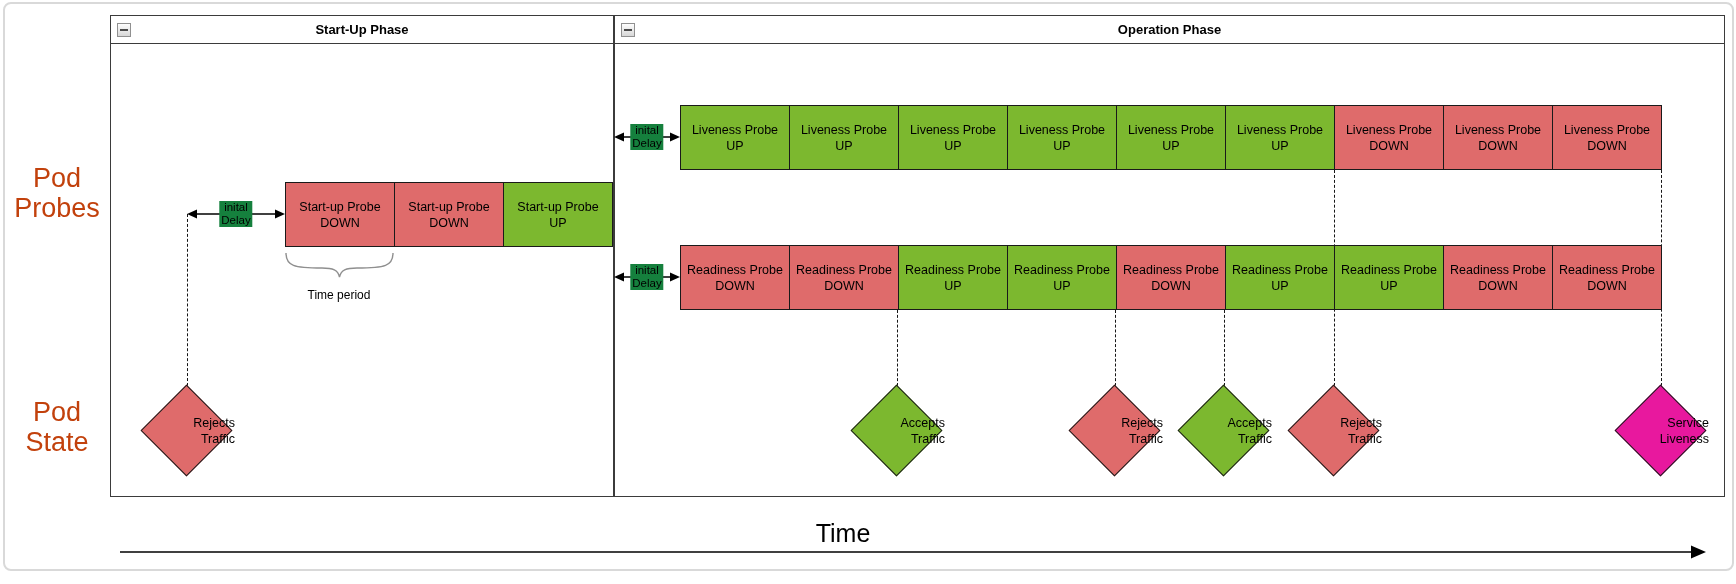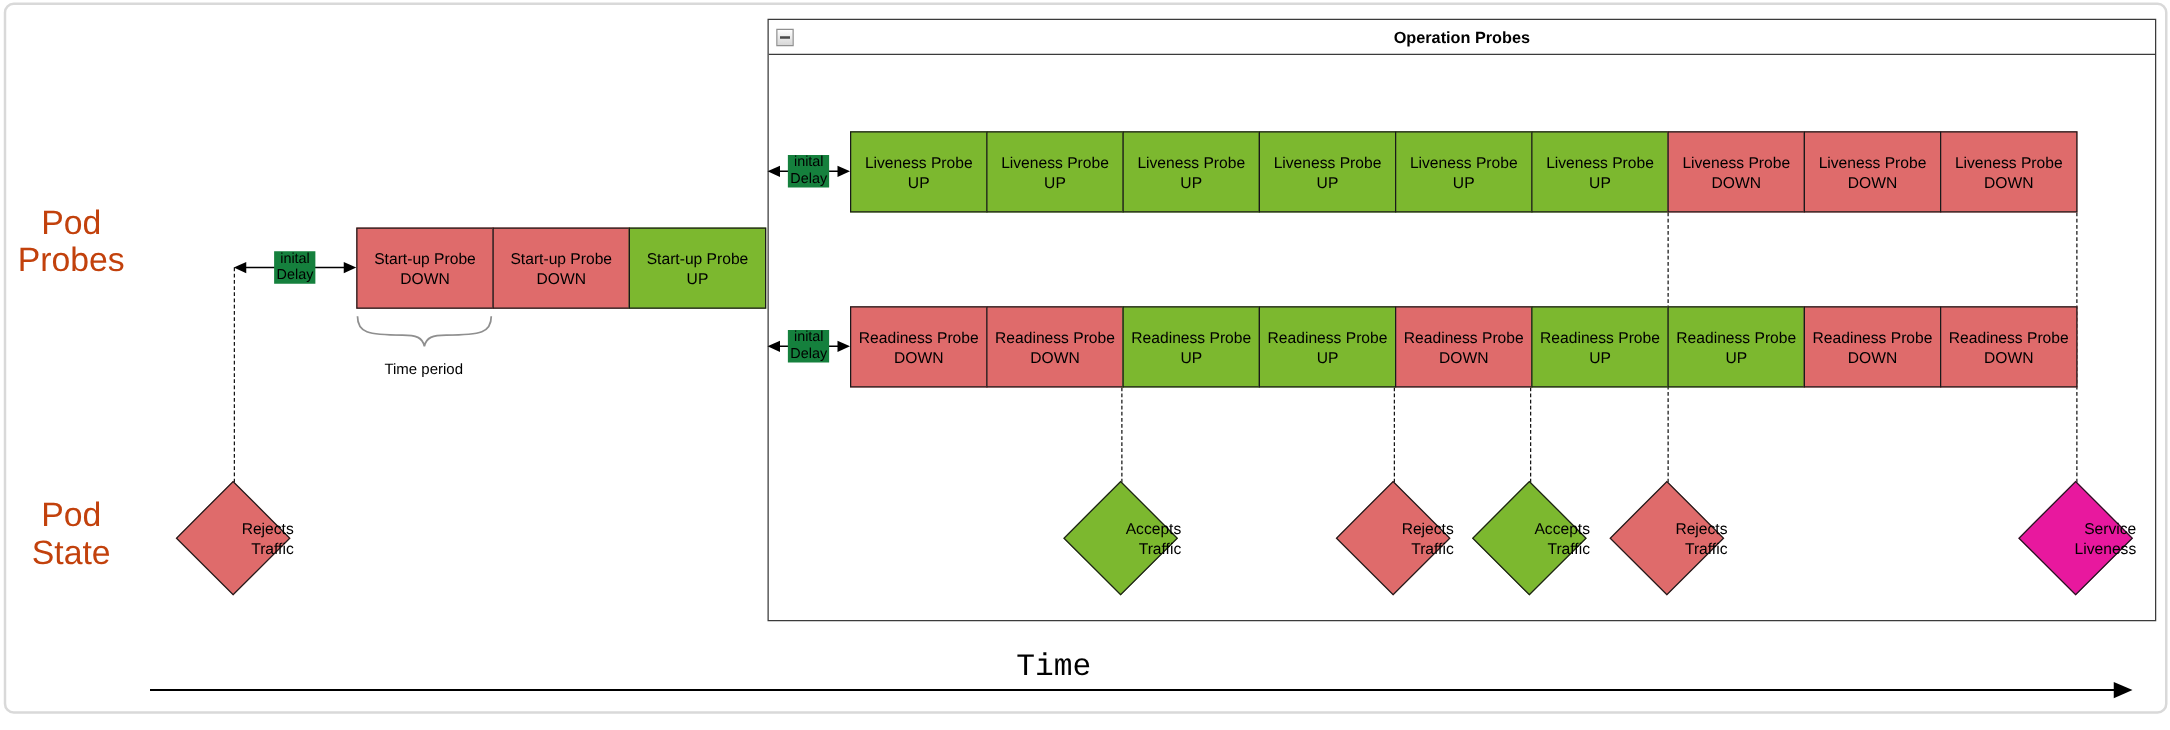--- a/index.html
+++ b/index.html
@@ -131,38 +131,44 @@
     <line x1="623" y1="277" x2="671" y2="277" stroke="#000" stroke-width="1.3"></line>
     <polygon points="614,277 624,272.5 624,281.5" fill="#000"></polygon>
     <polygon points="680,277 670,272.5 670,281.5" fill="#000"></polygon>
 
     <path d="M286,253 C286,266 294,268 322,268 C333,268 338,270 339.5,277 C341,270 346,268 357,268 C385,268 393,266 393,253" fill="none" stroke="#8f8f8f" stroke-width="1.4"></path>
 
     <line x1="120" y1="552" x2="1694" y2="552" stroke="#000" stroke-width="1.6"></line>
     <polygon points="1706,552 1691,545.5 1691,558.5" fill="#000"></polygon>
   </svg>
 
+  <div class="panel" style="left:110px;width:504px;">
+    <div class="panel-title">Start-Up Phase</div>
+    <span class="collapse-btn">
+        <span class="minus-line"></span>
+      </span>
+  </div>
 
   <div class="panel" style="left:614px;width:1111px;">
-    <div class="panel-title">Operation Probes</div>
+    <div class="panel-title">Operation Phase</div>
     <span class="collapse-btn">
         <span class="minus-line"></span>
       </span>
   </div>
 
   <div class="axis-label" style="left:7px;top:163px;width:100px;">Pod
 Probes</div>
   <div class="axis-label" style="left:7px;top:397px;width:100px;">Pod
 State</div>
 
   <div class="delay-label center-on" style="left:236px;top:214px;">inital
 Delay</div>
   <div class="delay-label center-on" style="left:647px;top:137px;">inital
 Delay</div>
   <div class="delay-label center-on" style="left:647px;top:277px;">inital
 Delay</div>
 
   <div class="small-note" style="left:269px;top:288px;width:140px;">Time period</div>
 
-  <div class="time-label" style="left:743px;top:519px;width:200px;font-family:Liberation Mono, monospace;">Time</div>
+  <div class="time-label" style="left:743px;top:519px;width:200px;">Time</div>
 
   <div class="frame"></div>
 </div>
 
 </body></html>

